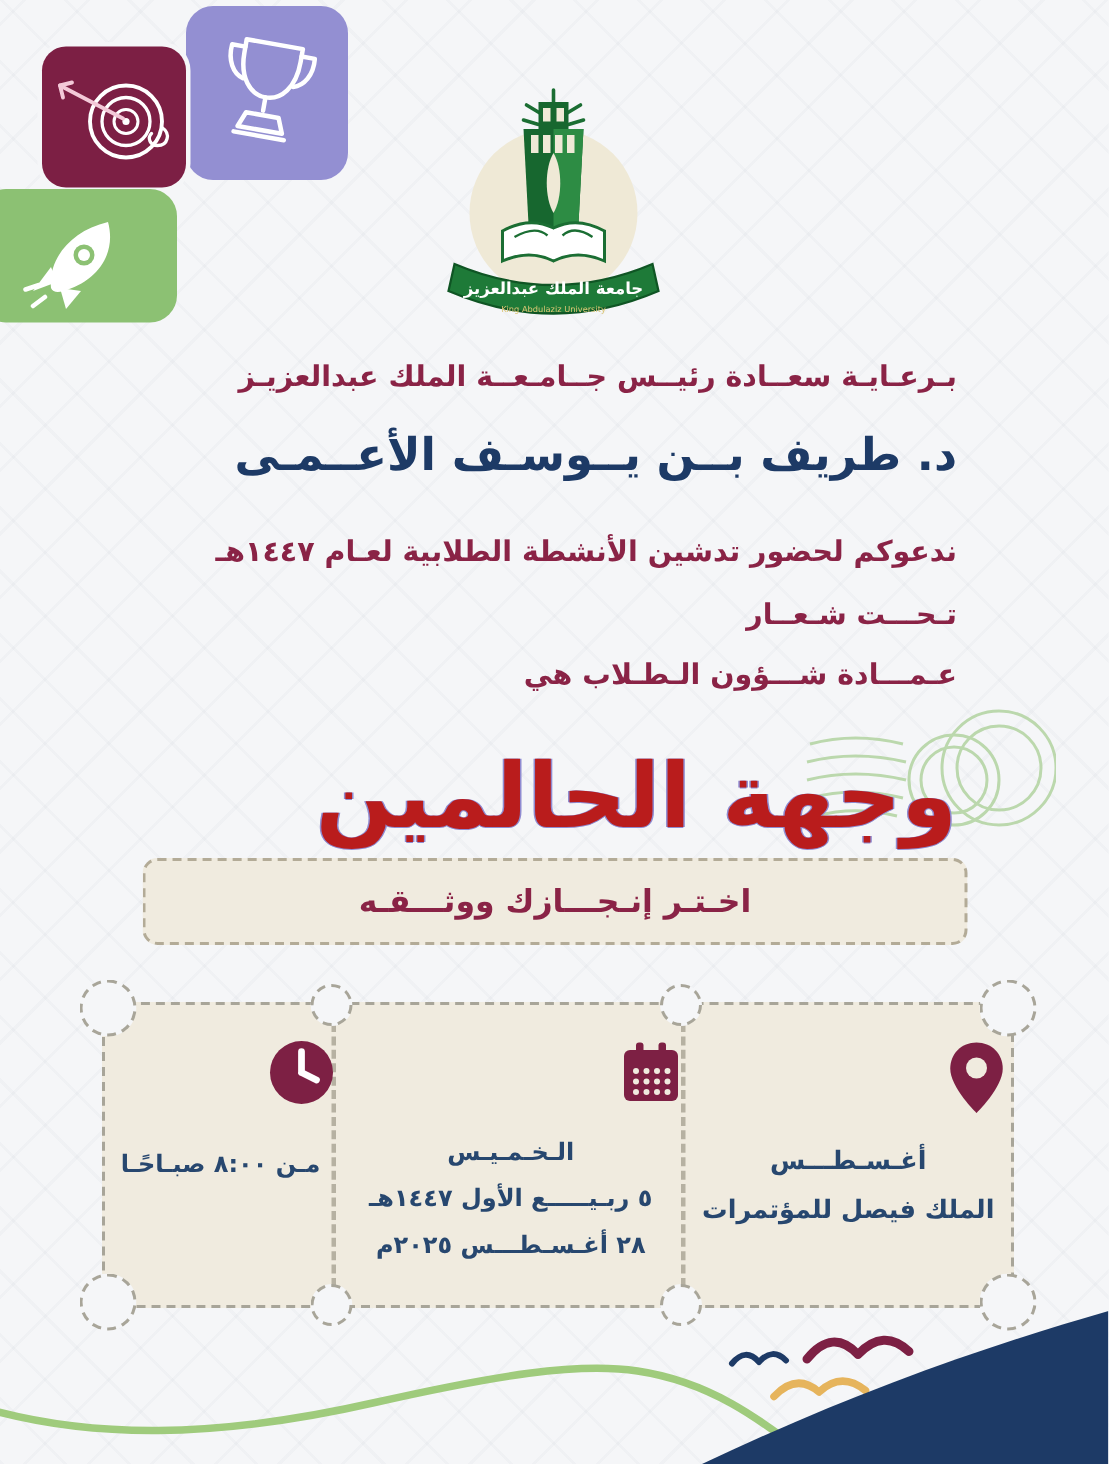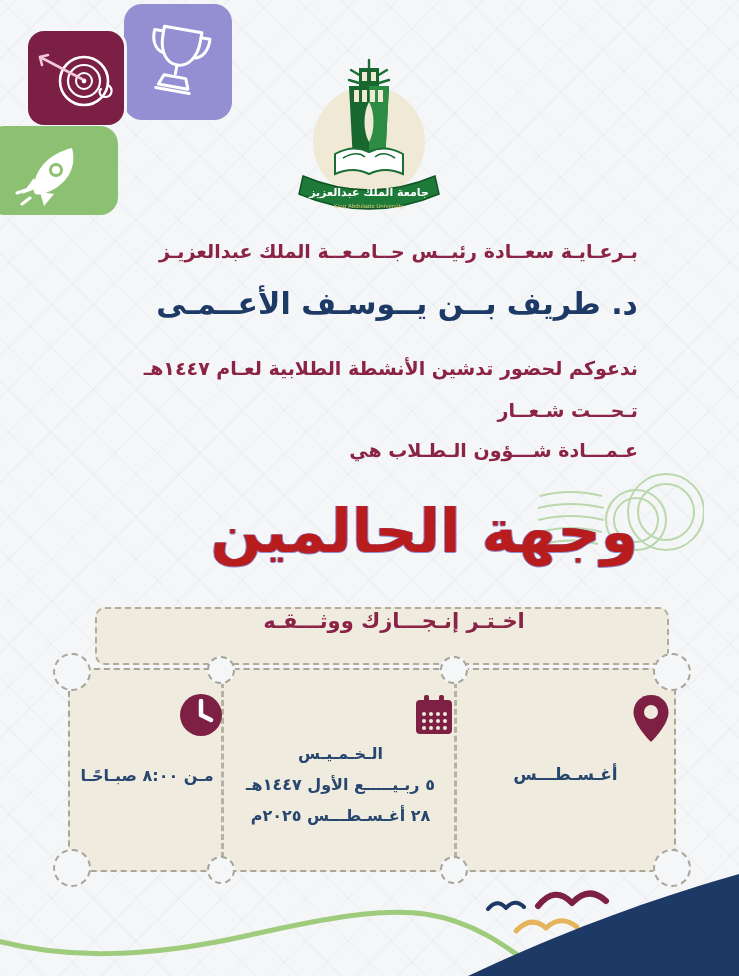--- a/index.html
+++ b/index.html
@@ -29,39 +29,39 @@
   .t-name{top:286px;font-size:30px;}
   .t-invite{top:357px;font-size:19px;}
   .t-under{top:399px;font-size:19px;}
   .t-deanship{top:439px;font-size:19px;}
   .t-slogan{top:496px;font-size:60px;color:#b91c1c;letter-spacing:1px;
     text-shadow:1px 0 0 #8f8bd1, -1px 0 0 #8f8bd1, 0 1px 0 #8f8bd1;}
   
   .stamp{left:536px;top:468px;width:168px;height:104px;opacity:.85;}
   
   .banner{
-    left:95px;top:607px;width:546px;height:54px;background:#f0ebdf;
+    left:95px;top:572px;width:546px;height:54px;background:#f0ebdf;
     border:2px dashed #b3ab97;border-radius:10px;
-    display:flex;justify-content:center;
-    color:#8a2346;font-weight:bold;font-size:21px;padding-left:24px;
+    display:flex;align-items:center;justify-content:center;
+    color:#8a2346;font-weight:bold;font-size:21px;
   }
   
   .ticket{
     left:68px;top:668px;width:604px;height:200px;background:#f0ebdf;
     border:2px dashed #a8a599;border-radius:6px;
   }
   .bite{position:absolute;background:#f5f6f8;border:2px dashed #a8a599;border-radius:50%;}
   .bite-c{width:34px;height:34px;}
   .bite-n{width:24px;height:24px;}
   .divider{position:absolute;top:12px;bottom:12px;width:0;border-left:3px dashed #b6b1a2;}
   .sect{position:absolute;top:0;height:100%;display:flex;flex-direction:column;padding-top:22px;box-sizing:border-box;}
   .sect-time{right:450px;width:154px;}
   .sect-date{right:217px;width:233px;}
   .sect-loc{right:0;width:217px;}
-  .sect .lines{color:#27476f;font-weight:bold;font-size:16px;line-height:1.95;text-align:center;}
+  .sect .lines{margin-top:14px;color:#27476f;font-weight:bold;font-size:16px;line-height:1.95;text-align:center;}
   .sect-time .lines{margin-top:22px;}
   .sect-loc .lines{margin-top:10px;font-size:17px;}
   
   .bottom-art{left:0;top:856px;width:739px;height:120px;}
 </style>
 </head>
 <body>
 
 <div class="tile tile-purple">
   <svg width="74" height="86" viewBox="0 0 74 86">
@@ -170,20 +170,21 @@
   <div class="bite bite-n" style="right:439px;top:-14px;"></div>
   <div class="bite bite-n" style="right:439px;bottom:-14px;"></div>
 
   <div class="sect sect-loc">
     <svg width="46" height="56" viewBox="0 0 46 56">
       <path d="M23 3 C13 3 5.5 10.5 5.5 20.5 C5.5 33 23 50 23 50 C23 50 40.5 33 40.5 20.5 C40.5 10.5 33 3 23 3 Z" fill="#7d2044"></path>
       <circle cx="23" cy="20" r="7" fill="#f0ebdf"></circle>
     </svg>
     <div class="lines">
       <div>أغـسـطـــس</div>
+      <div>الملك فيصل للمؤتمرات</div>
     </div>
   </div>
 
   <div class="sect sect-date">
     <svg width="46" height="46" viewBox="0 0 46 46">
       <rect x="13" y="3" width="5" height="10" rx="2" fill="#7d2044"></rect>
       <rect x="28" y="3" width="5" height="10" rx="2" fill="#7d2044"></rect>
       <rect x="5" y="8" width="36" height="34" rx="4" fill="#7d2044"></rect>
       <g fill="#f0ebdf">
         <circle cx="13" cy="22" r="2"></circle>

